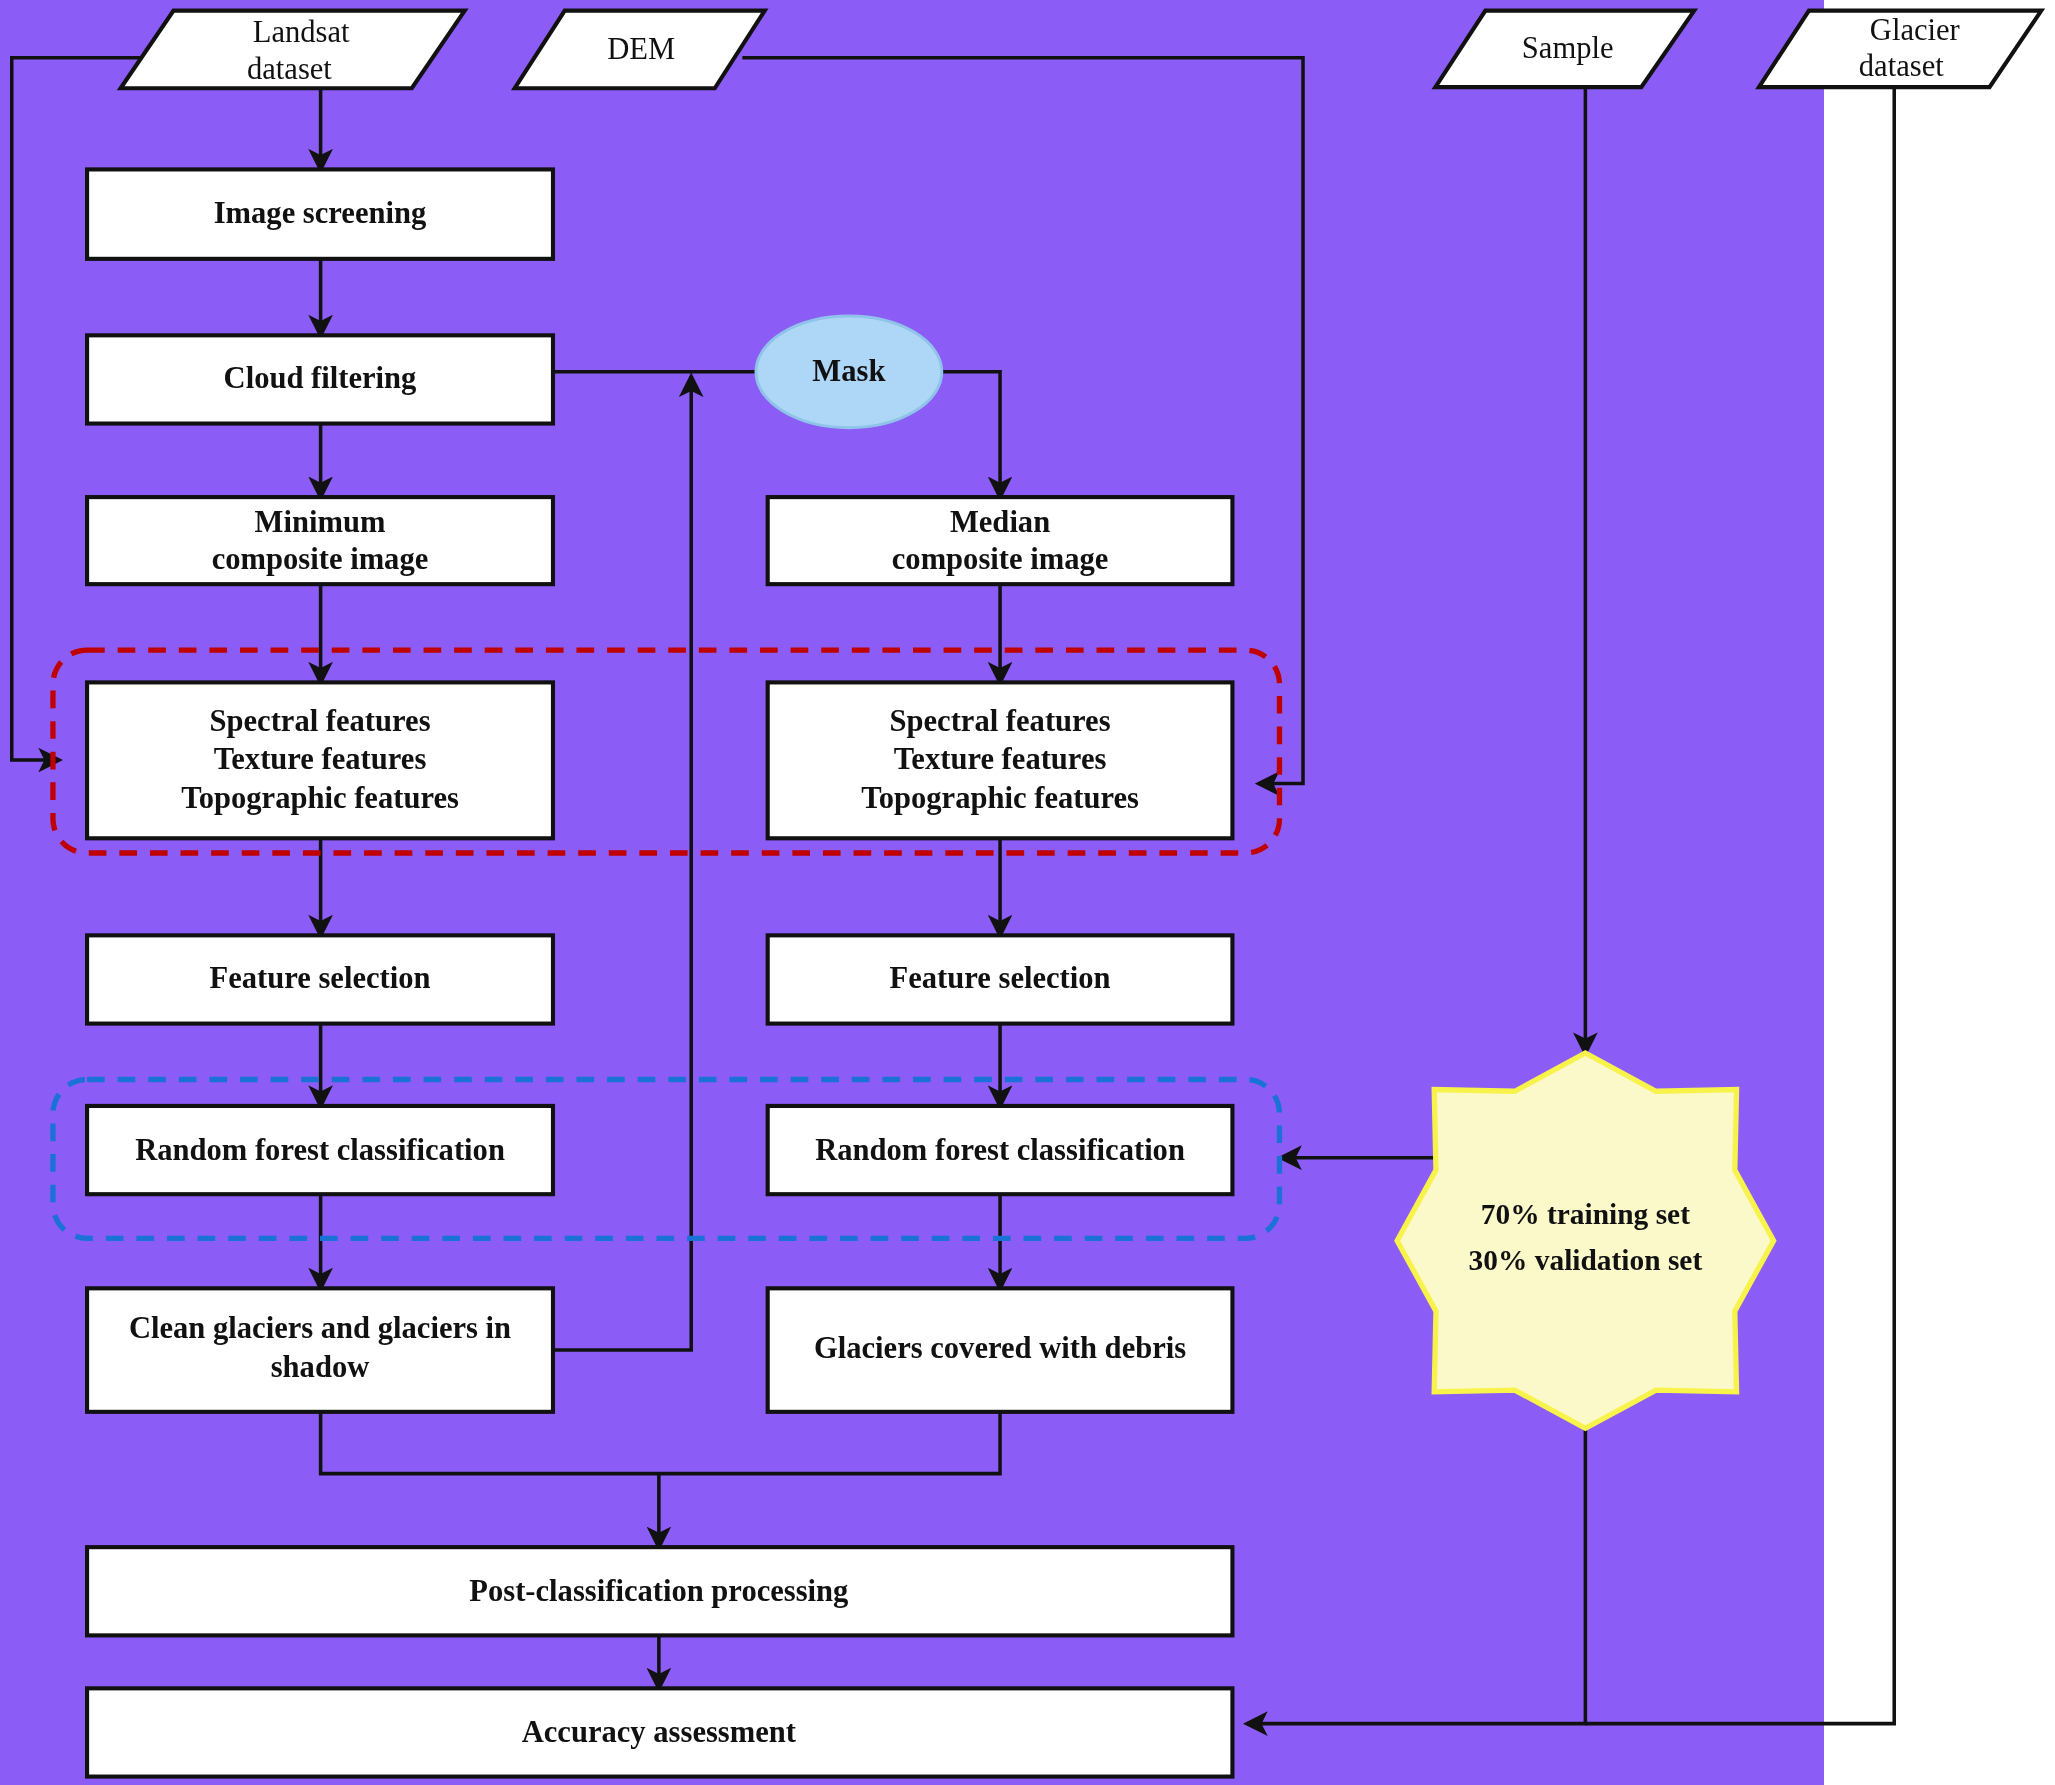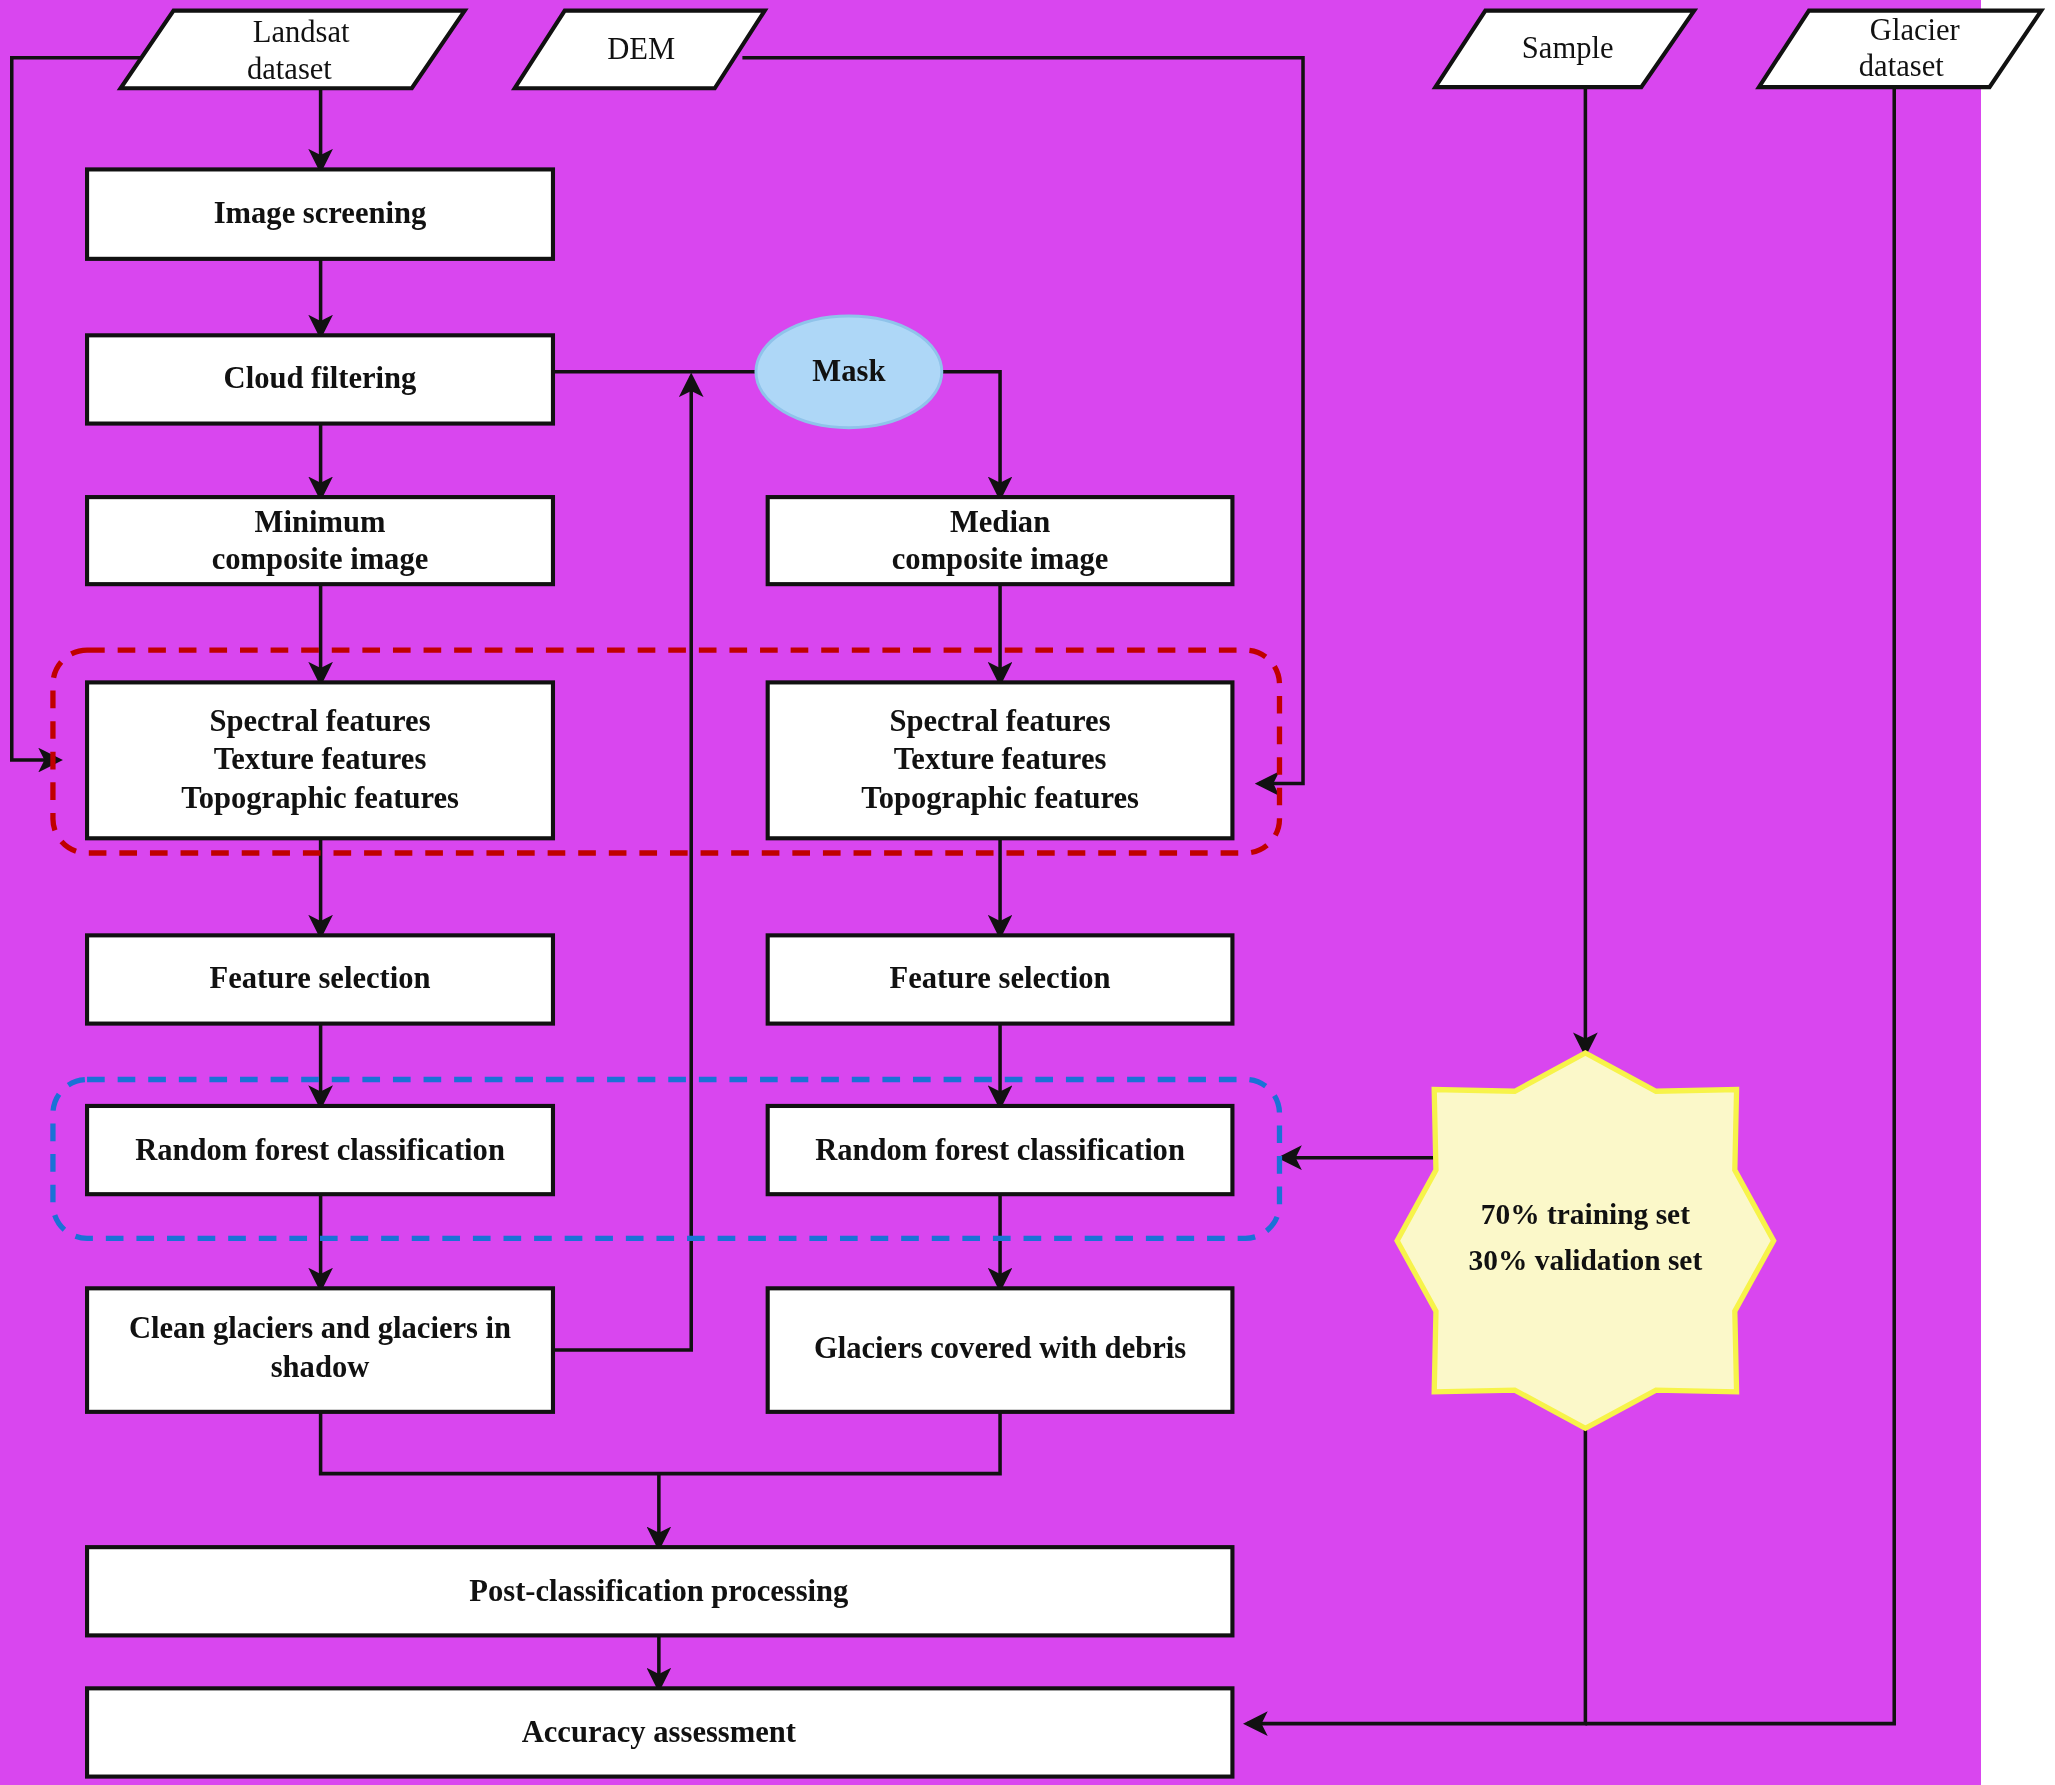--- a/index.html
+++ b/index.html
@@ -8,23 +8,23 @@
     background: #ffffff;
   }
   body {
     width: 2056px;
     height: 1786px;
     font-family: "Liberation Serif", "DejaVu Serif", serif;
     overflow: hidden;
   }
   #flow-root {
     position: relative;
-    width: 1981px;
+    width: 1824px;
     height: 1786px;
-    background: #d946ef;
+    background: #8b5cf6;
     text-decoration: underline;
   }
   svg#flow-svg {
     position: absolute;
     top: 0;
     left: 0;
     width: 2056px;
     height: 1786px;
     display: block;
   }

